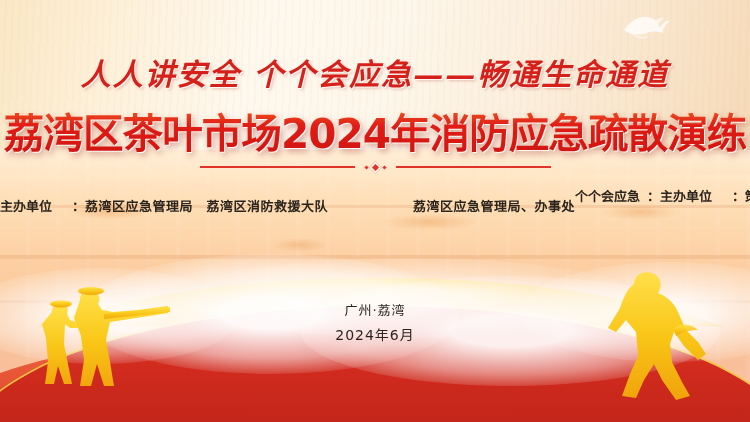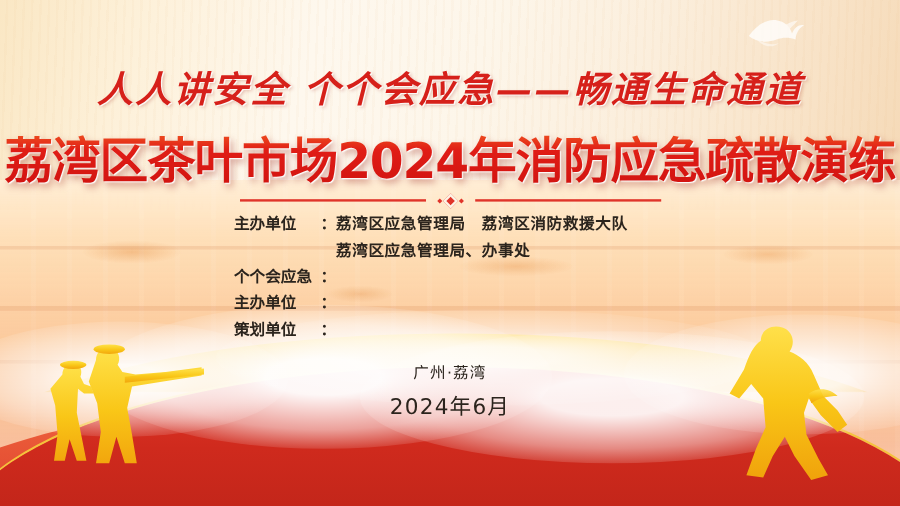--- a/index.html
+++ b/index.html
@@ -144,42 +144,43 @@
   }
   .divider .rule{width:155px;height:2px;background:#e0342a;}
   .divider .orn{display:flex;align-items:center;gap:3px;}
   .divider .dot{width:3px;height:3px;background:#e0342a;transform:rotate(45deg);}
   .divider .dia{width:9px;height:9px;background:#e0342a;transform:rotate(45deg);
     box-shadow:inset 0 0 0 2px #fdf3e4;}
 
   
   .credits{
     position:absolute;left:0;top:176px;width:750px;z-index:6;
-    display:flex;flex-direction:column;align-items:center;
+    display:flex;flex-direction:row;align-items:center;
     font-family:"DejaVu Sans","Liberation Sans",sans-serif;
   }
   .cred-row{display:flex;align-items:baseline;width:360px;margin-bottom:3px;}
   .cred-label{
     width:72px;flex:0 0 72px;text-align:left;
     font-size:13px;font-weight:bold;color:#2b241d;letter-spacing:0px;
   }
   .cred-colon{flex:0 0 9px;font-size:13px;font-weight:bold;color:#2b241d;}
   .cred-value{
     flex:1;font-size:13px;font-weight:bold;color:#2b241d;letter-spacing:.5px;
     white-space:nowrap;
+    margin-top:20px;
   }
   .cred-row.cont .cred-label,.cred-row.cont .cred-colon{visibility:hidden;}
 
   
   .footer{
     position:absolute;left:0;top:300px;width:750px;z-index:6;
     text-align:center;font-family:"DejaVu Sans","Liberation Sans",sans-serif;
   }
   .footer .place{font-size:13px;color:#2b241d;letter-spacing:1px;margin-bottom:5px;}
-  .footer .date{font-size:18px;color:#2b241d;letter-spacing:1px;}
+  .footer .date{font-size:14px;color:#2b241d;letter-spacing:1px;}
 </style>
 </head>
 <body>
 
 <div class="poster">
 
   <div class="sky"></div>
 
   <svg class="dove" viewBox="0 0 54 34">
     <g fill="#ffffff" opacity="0.9">

